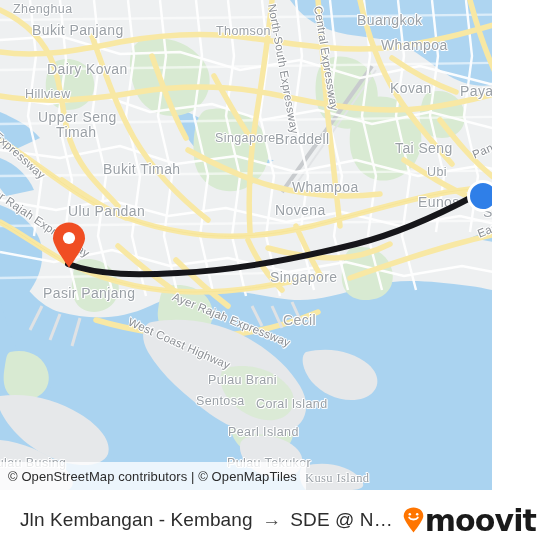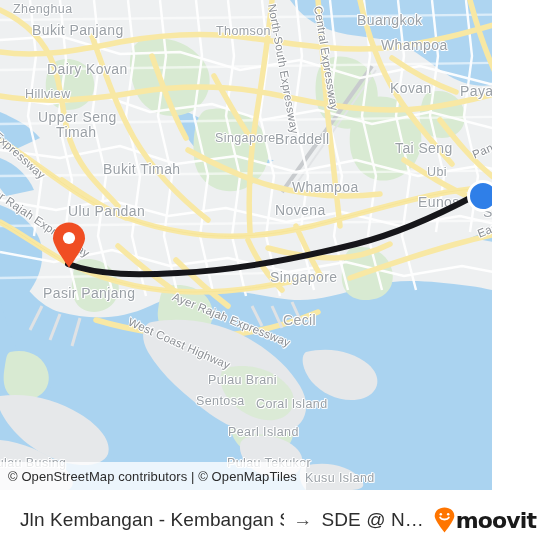--- a/index.html
+++ b/index.html
@@ -120,21 +120,21 @@
   #trip-origin { flex: 0 1 auto; overflow: hidden; text-overflow: clip; }
   #trip-arrow { margin: 0 9px; flex: 0 0 auto; color: #4a4a4a; font-size: 19px; }
   #trip-dest { flex: 0 0 auto; }
   #moovit-logo {
     flex: 0 0 auto;
     display: flex; align-items: center;
     margin-left: 10px;
   }
   #moovit-wordmark {
     font-family: "DejaVu Sans", sans-serif;
-    font-size: 22px;
+    font-size: 30px;
     font-weight: 700;
     color: #1a1a1a;
     letter-spacing: -.9px;
     margin-left: 1px;
   }
 </style>
 </head>
 <body>
 
 <div id="app">
@@ -313,21 +313,21 @@
         <div class="map-label big" style="left: 68px; top: 203px;">Ulu Pandan</div>
         <div class="map-label big" style="left: 43px; top: 285px;">Pasir Panjang</div>
         <div class="map-label big" style="left: 270px; top: 269px;">Singapore</div>
         <div class="map-label big" style="left: 283px; top: 312px;">Cecil</div>
         <div class="map-label" style="left: 208px; top: 373px;">Pulau Brani</div>
         <div class="map-label" style="left: 196px; top: 394px;">Sentosa</div>
         <div class="map-label" style="left: 256px; top: 397px;">Coral Island</div>
         <div class="map-label" style="left: 228px; top: 425px;">Pearl Island</div>
         <div class="map-label" style="left: 227px; top: 456px;">Pulau Tekukor</div>
         <div class="map-label" style="left: -12px; top: 456px;">Pulau Busing</div>
-        <div class="map-label" style="left: 305px; top: 471px;">Kusu Island</div>
+        <div class="map-label" style="left: 305px; top: 471px; font-family: Liberation Serif, serif;">Kusu Island</div>
       </div>
 
     <div id="road-label-layer">
         <div class="map-label road" style="left: -4px; top: 128px; transform: rotate(42deg);">Expressway</div>
         <div class="map-label road" style="left: -16px; top: 178px; transform: rotate(34deg);">Ayer Rajah Expressway</div>
         <div class="map-label road" style="left: 272px; top: -2px; transform: rotate(80deg);">North-South Expressway</div>
         <div class="map-label road" style="left: 318px; top: 0px; transform: rotate(81deg);">Central Expressway</div>
         <div class="map-label road" style="left: 473px; top: 149px; transform: rotate(-23deg);">Pan-Island Expressway</div>
         <div class="map-label road" style="left: 478px; top: 228px; transform: rotate(-22deg);">East Coast Park</div>
         <div class="map-label road" style="left: 173px; top: 290px; transform: rotate(22deg);">Ayer Rajah Expressway</div>

